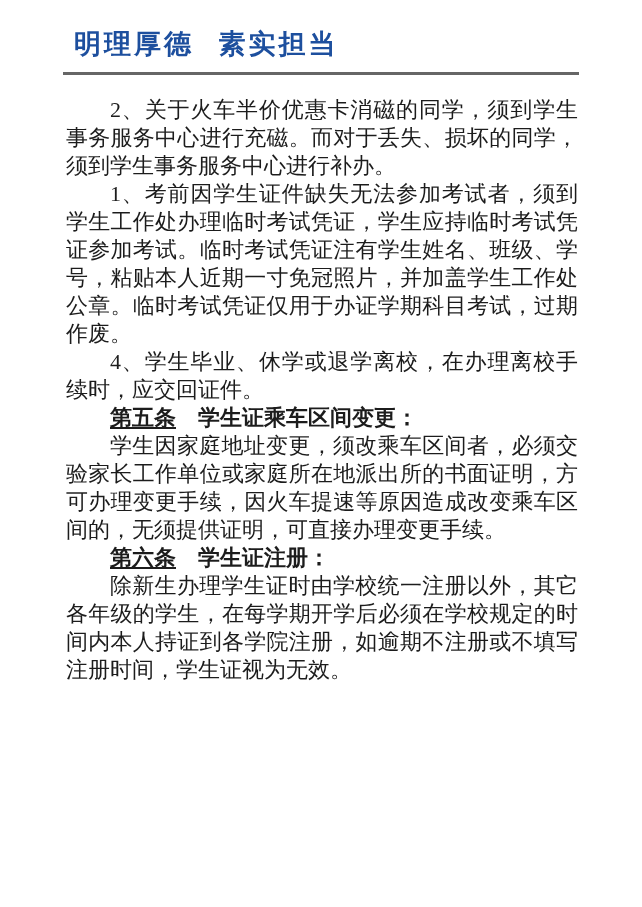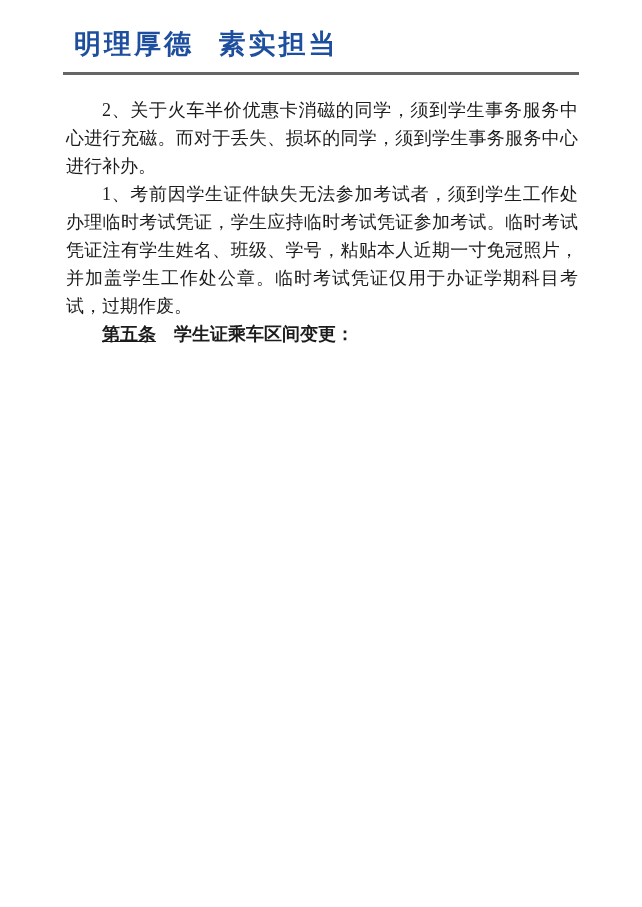--- a/index.html
+++ b/index.html
@@ -34,21 +34,21 @@
     width: 516px;
     height: 3px;
     background: #666666;
   }
   
   .body-text {
     position: absolute;
     left: 66px;
     top: 96px;
     width: 512px;
-    font-size: 18px;
+    font-size: 22px;
     line-height: 28px;
     color: #1c1c1c;
     text-align: justify;
   }
   .para {
     margin: 0;
     padding: 0;
     text-indent: 2em;
   }
   .para.heading { font-weight: bold; }
@@ -73,20 +73,24 @@
 <div class="page">
 
   <div>
     <div class="motto" style="color: rgb(29, 79, 158);">明理厚德 素实担当</div>
     <div class="header-rule" style="background: rgb(102, 102, 102);"></div>
   </div>
 
   <div class="body-text">
       <p class="para">2、关于火车半价优惠卡消磁的同学，须到学生事务服务中心进行充磁。而对于丢失、损坏的同学，须到学生事务服务中心进行补办。</p>
       <p class="para">1、考前因学生证件缺失无法参加考试者，须到学生工作处办理临时考试凭证，学生应持临时考试凭证参加考试。临时考试凭证注有学生姓名、班级、学号，粘贴本人近期一寸免冠照片，并加盖学生工作处公章。临时考试凭证仅用于办证学期科目考试，过期作废。</p>
+      <p class="para">4、学生毕业、休学或退学离校，在办理离校手续时，应交回证件。</p>
       <p class="para heading"><span class="lead">第五条</span>　学生证乘车区间变更：</p>
+      <p class="para">学生因家庭地址变更，须改乘车区间者，必须交验家长工作单位或家庭所在地派出所的书面证明，方可办理变更手续，因火车提速等原因造成改变乘车区间的，无须提供证明，可直接办理变更手续。</p>
+      <p class="para heading"><span class="lead">第六条</span>　学生证注册：</p>
+      <p class="para">除新生办理学生证时由学校统一注册以外，其它各年级的学生，在每学期开学后必须在学校规定的时间内本人持证到各学院注册，如逾期不注册或不填写注册时间，学生证视为无效。</p>
     </div>
 
   <div class="footer">
     <span class="page-number">2</span>
   </div>
 
 </div>
 
 </body></html>

